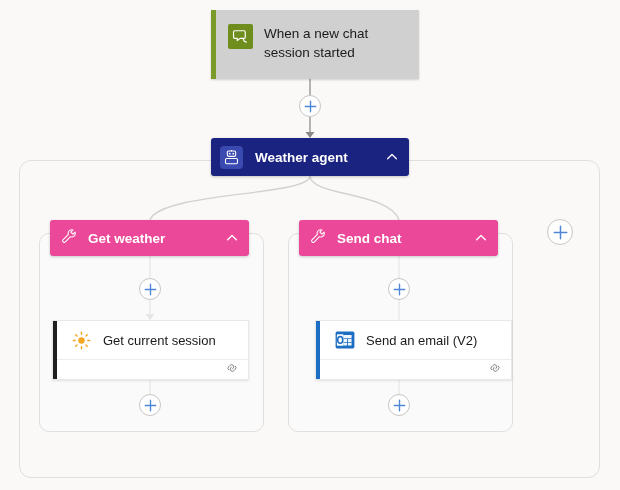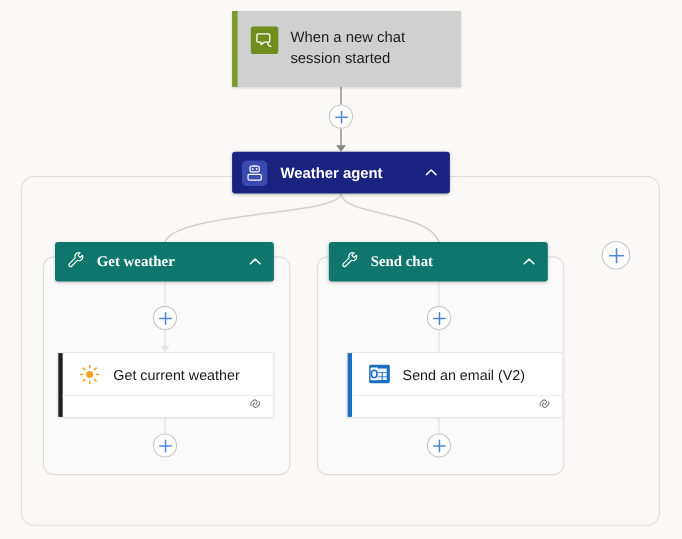--- a/index.html
+++ b/index.html
@@ -139,29 +139,28 @@
   .chevron-up {
     flex: 0 0 auto;
     display: flex;
     align-items: center;
   }
 
   
   .tool-node {
     position: absolute;
     height: 36px;
-    background: #0f766e;
+    background: #ec4899;
     border-radius: 3px;
     display: flex;
     align-items: center;
     padding: 0 10px 0 11px;
     box-sizing: border-box;
     color: #fff;
     box-shadow: 0 1px 3px rgba(0,0,0,0.2);
-    font-family: Liberation Serif, serif;
   }
   #tool-node-0 { left: 50px;  top: 220px; width: 199px; }
   #tool-node-1 { left: 299px; top: 220px; width: 199px; }
   .tool-node .node-label { margin-left: 11px; }
 
   
   .action-card {
     position: absolute;
     width: 197px;
     height: 60px;
@@ -363,21 +362,21 @@
                 <path d="M10 16.6 V18.6"></path>
               <path d="M1.4 10 H3.4"></path>
                 <path d="M16.6 10 H18.6"></path>
               <path d="M3.9 3.9 L5.3 5.3"></path>
                 <path d="M14.7 14.7 L16.1 16.1"></path>
               <path d="M16.1 3.9 L14.7 5.3"></path>
                 <path d="M5.3 14.7 L3.9 16.1"></path>
             </g>
           </svg>
         </div>
-        <div class="action-title">Get current weather</div>
+        <div class="action-title">Get current session</div>
       </div>
       <div class="action-bottom">
         <span>
           <svg width="14" height="14" viewBox="0 0 18 18">
             <path d="M4.6 11.4 a2.6 2.6 0 0 1 0 -3.8 l2.1 -2.1 a2.6 2.6 0 0 1 3.8 3.8 l-1 1" fill="none" stroke="#7a7977" stroke-width="1.2" stroke-linecap="round"></path>
             <path d="M13.4 6.6 a2.6 2.6 0 0 1 0 3.8 l-2.1 2.1 a2.6 2.6 0 0 1 -3.8 -3.8 l1 -1" fill="none" stroke="#7a7977" stroke-width="1.2" stroke-linecap="round"></path>
           </svg>
         </span>
       </div>
     </div>

